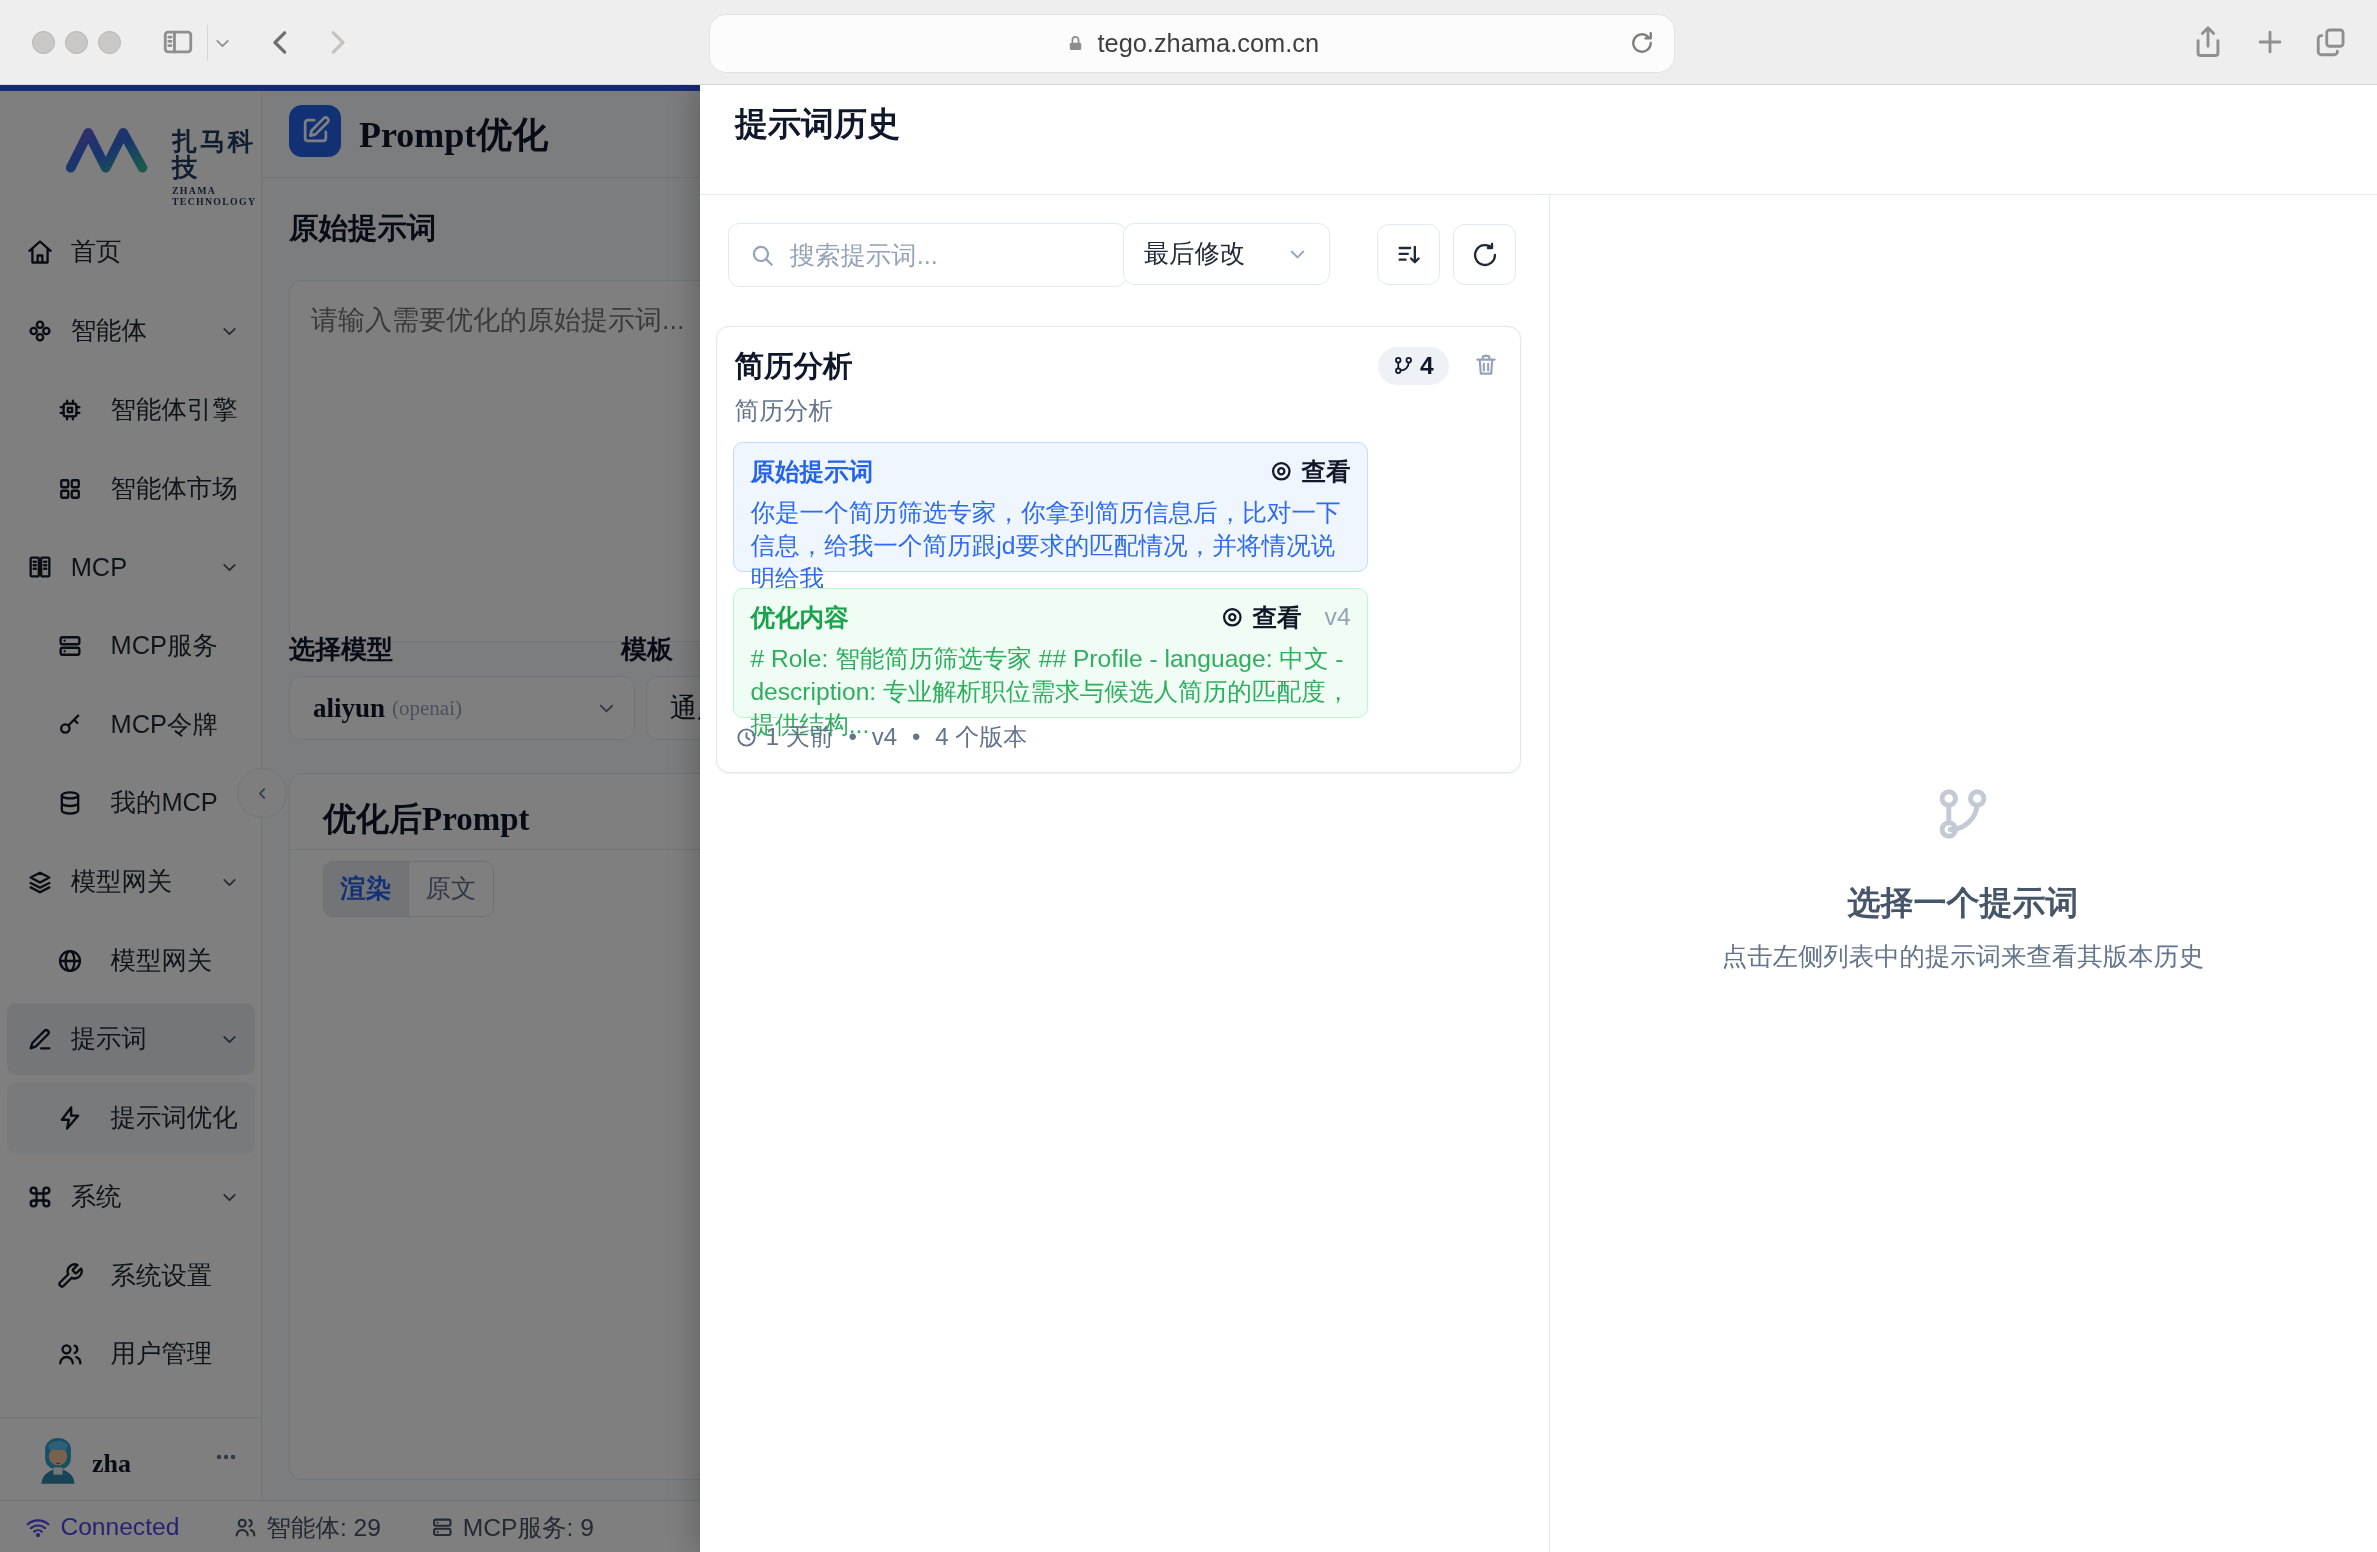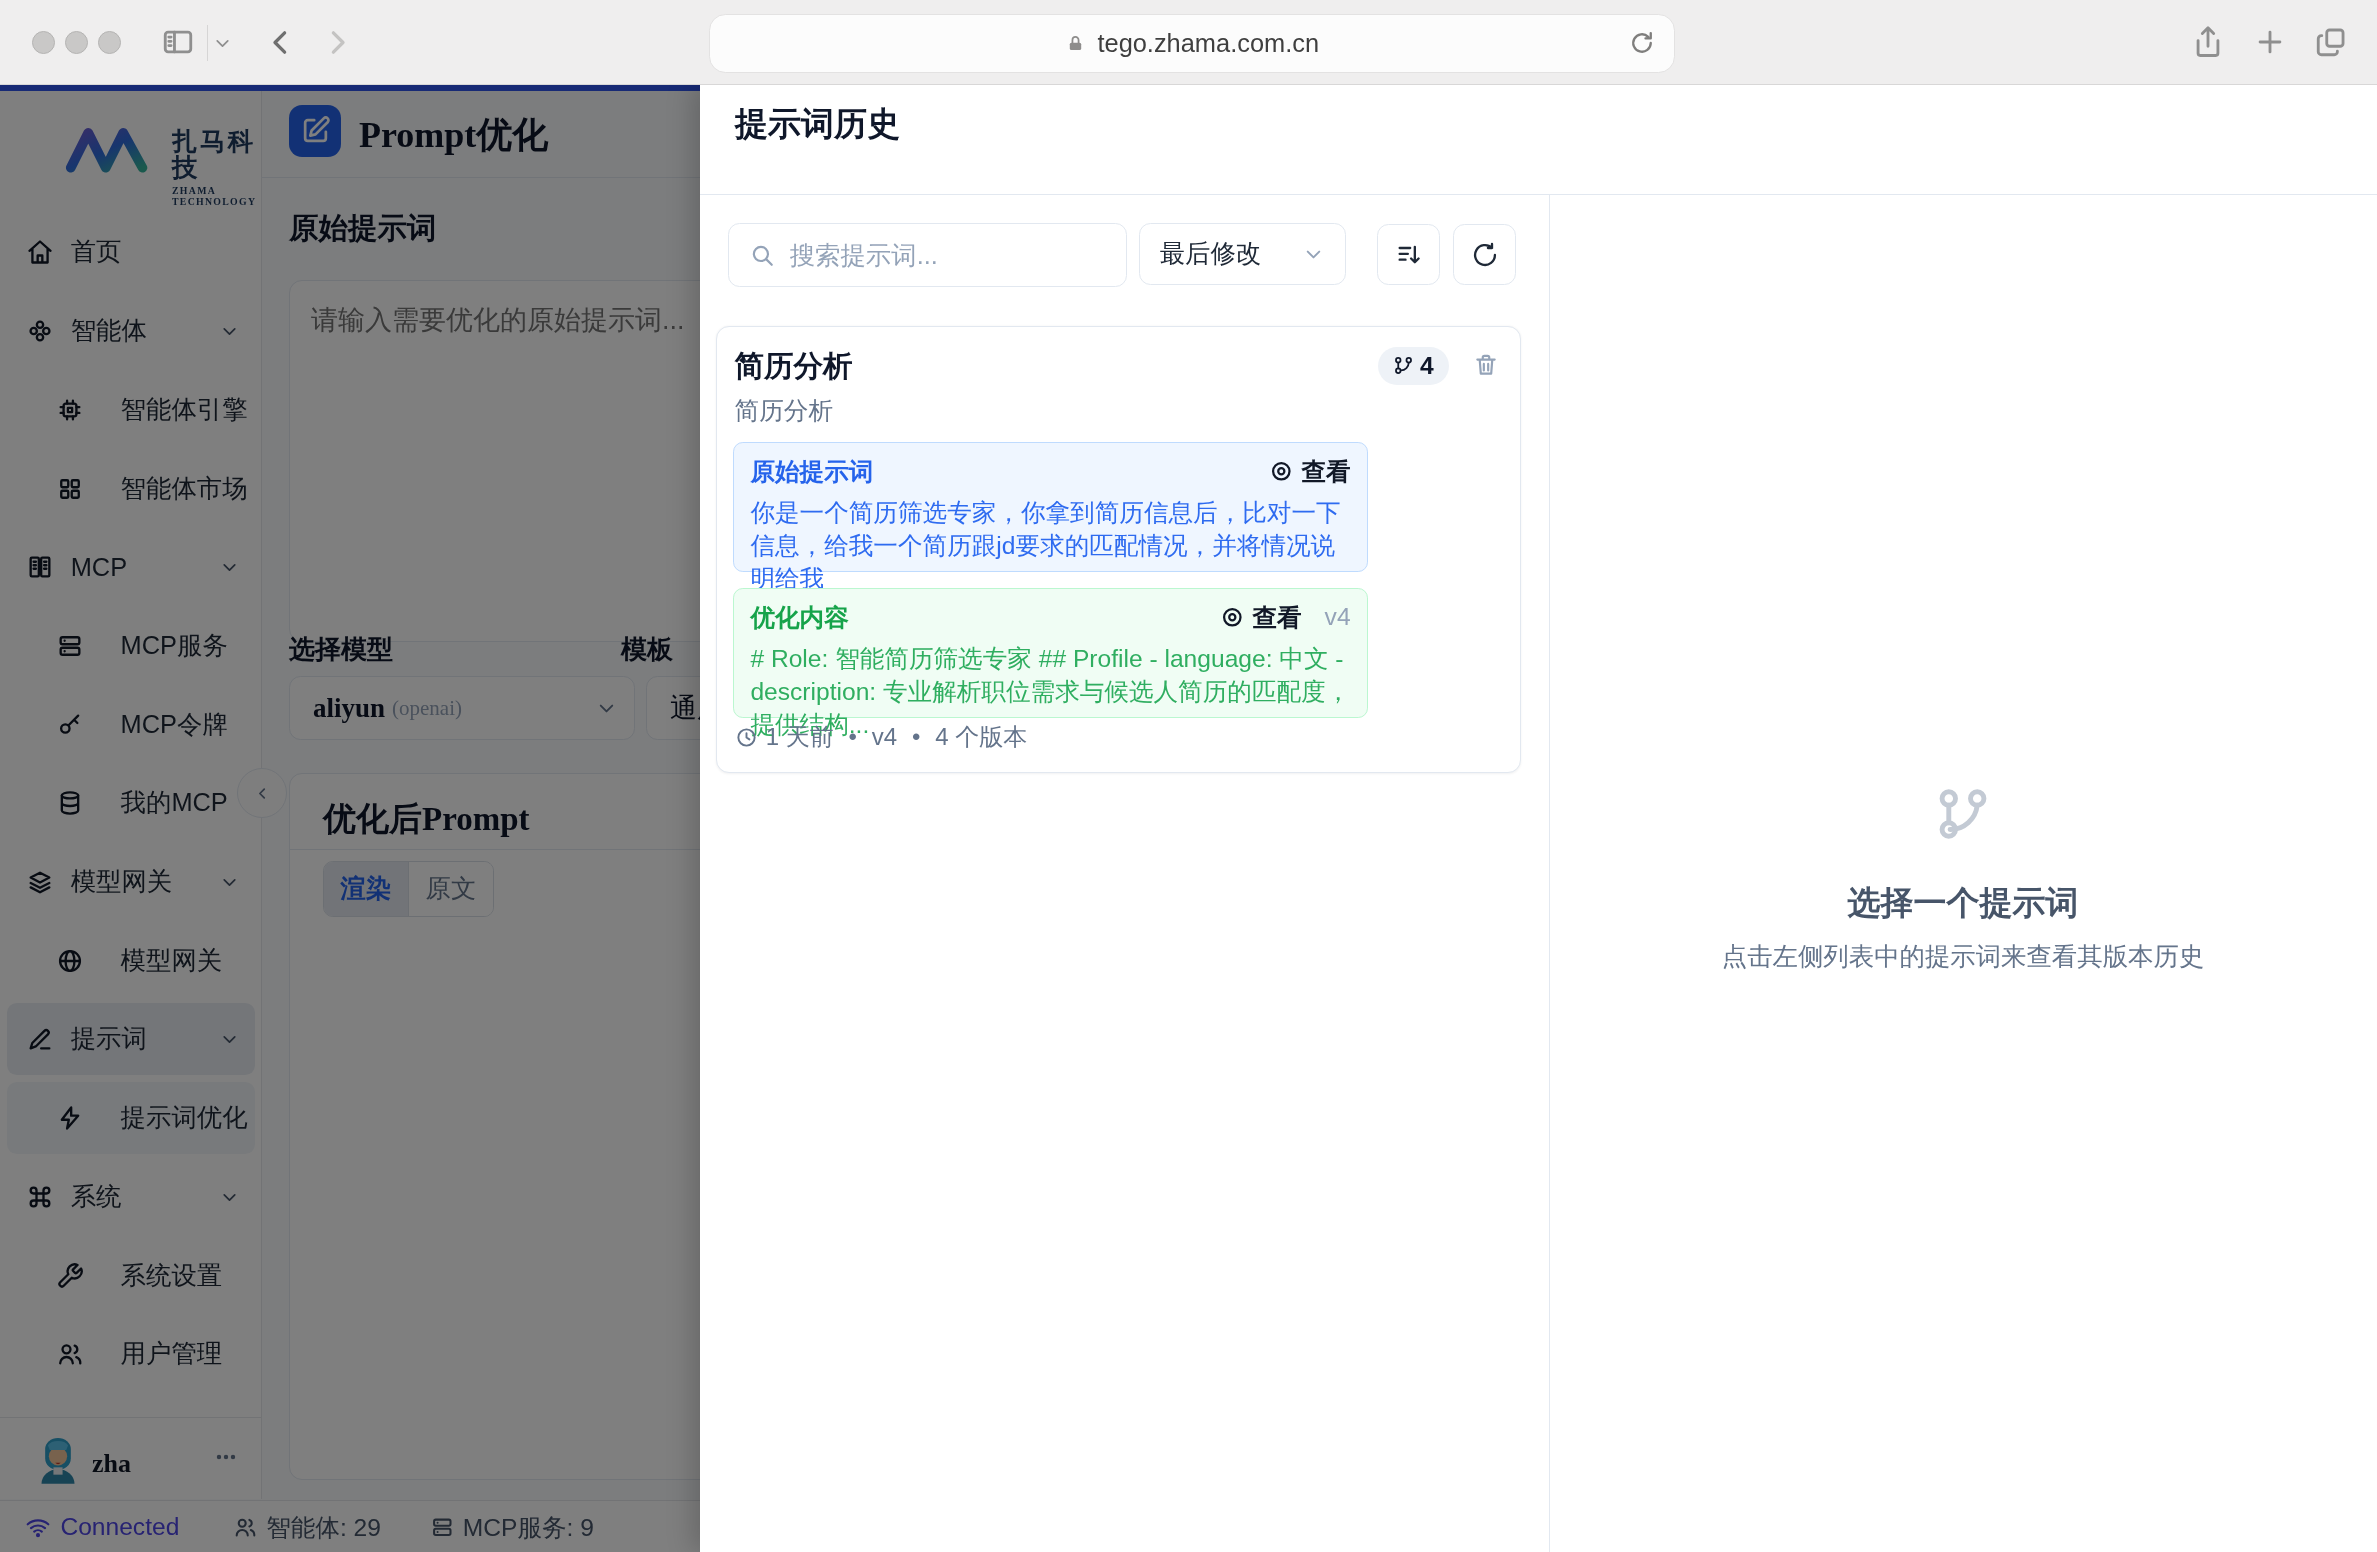--- a/index.html
+++ b/index.html
@@ -19,21 +19,21 @@
   
   .app{position:absolute;left:0;top:84px;width:2377px;height:1468px;background:#f8fafc;}
   .topbar{position:absolute;left:0;top:0.8px;width:2377px;height:6.6px;background:#2f54eb;}
   .sidebar{position:absolute;left:0;top:7.4px;width:261px;height:1408px;background:#ffffff;border-right:0.8px solid #e5e7eb;}
   .brandzh{font-size:25.4px;font-weight:bold;color:#1e3a5f;letter-spacing:2.5px;line-height:1;}
   .branden{font-size:9.8px;font-weight:bold;color:#1e3a5f;letter-spacing:1.3px;margin-top:4.9px;}
   .nav-item{position:absolute;left:6.6px;width:248px;height:72px;display:flex;align-items:center;color:#1f2937;border-radius:9.8px;}
   .nav-item .nico{margin-left:19.7px;width:28px;height:28px;color:#111827;flex:0 0 auto;}
   .nav-item.sub .nico{margin-left:49px;}
   .nav-item .nlabel{margin-left:16.4px;font-size:25.4px;}
-  .nav-item.sub .nlabel{margin-left:37px;}
+  .nav-item.sub .nlabel{margin-left:27px;}
   .nav-item .chev{position:absolute;right:14.8px;width:21px;height:21px;color:#475569;}
   .nav-item.hl1{background:#e9edf3;align-items:center;}
   .nav-item.hl2{background:#f1f5f9;}
   .userrow{position:absolute;left:0;top:1326px;width:261px;height:83px;border-top:0.8px solid #e5e7eb;}
   .statusbar{position:absolute;left:0;top:1416px;width:2377px;height:52px;background:#ffffff;border-top:0.8px solid #e5e7eb;
              display:flex;align-items:center;font-size:24.6px;color:#475569;}
   .mainhead-ic{position:absolute;left:289px;top:20.5px;width:52px;height:52px;border-radius:13px;background:#2563eb;
                display:flex;align-items:center;justify-content:center;color:#fff;}
   .seclabel{font-size:29.5px;font-weight:bold;color:#0f172a;}
   .inputbox{background:#fff;border:0.8px solid #e2e8f0;border-radius:11.5px;}
@@ -47,21 +47,21 @@
   .panel{position:absolute;left:700px;top:84px;width:1677px;height:1468px;background:#ffffff;z-index:10;
          box-shadow:-8.2px 0 24.6px rgba(0,0,0,0.18);}
   .ptitle{position:absolute;left:35px;top:18px;font-size:33px;font-weight:bold;color:#0f172a;}
   .pdivider{position:absolute;left:0;top:110px;width:1677px;height:0.8px;background:#e2e8f0;}
   .vdivider{position:absolute;left:849px;top:111px;width:0.8px;height:1358px;background:#e2e8f0;}
   .search{position:absolute;left:28px;top:139px;width:397px;height:62px;border:0.8px solid #e2e8f0;border-radius:11.5px;
           display:flex;align-items:center;background:#fff;}
   .search input{border:none;outline:none;background:transparent;font-size:25.4px;color:#334155;width:295px;
                 font-family:inherit;}
   .search input::placeholder{color:#94a3b8;}
-  .seldrop{position:absolute;left:439px;top:139px;width:207px;height:62px;border:0.8px solid #e2e8f0;border-radius:11.5px;
+  .seldrop{position:absolute;left:423px;top:139px;width:207px;height:62px;border:0.8px solid #e2e8f0;border-radius:11.5px;
            display:flex;align-items:center;justify-content:space-between;padding:0 19.7px;box-sizing:border-box;
            font-size:25.4px;color:#1f2937;background:#fff;}
   .sqbtn{position:absolute;top:140px;width:61px;height:59px;border:0.8px solid #e2e8f0;border-radius:11.5px;background:#fff;
          display:flex;align-items:center;justify-content:center;color:#1f2937;}
   .card{position:absolute;left:15.6px;top:242px;width:805px;height:447px;background:#fff;border:0.8px solid #e2e8f0;
         border-radius:13px;box-shadow:0 0.8px 2.5px rgba(15,23,42,0.06);box-sizing:border-box;padding-left:24px;}
   .ctitle{position:absolute;left:18px;top:19.7px;font-size:29.5px;font-weight:bold;color:#0f172a;}
   .badge{position:absolute;right:71px;top:19.7px;height:38px;border-radius:19px;background:#eef2f7;display:flex;
          align-items:center;gap:6.6px;padding:0 14.8px;font-size:24.6px;font-weight:bold;color:#0f172a;}
   .csub{position:absolute;left:18px;top:67px;font-size:24.6px;color:#64748b;}

